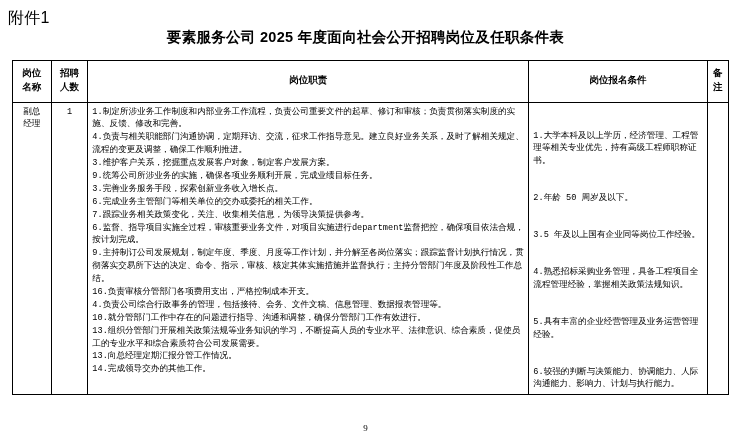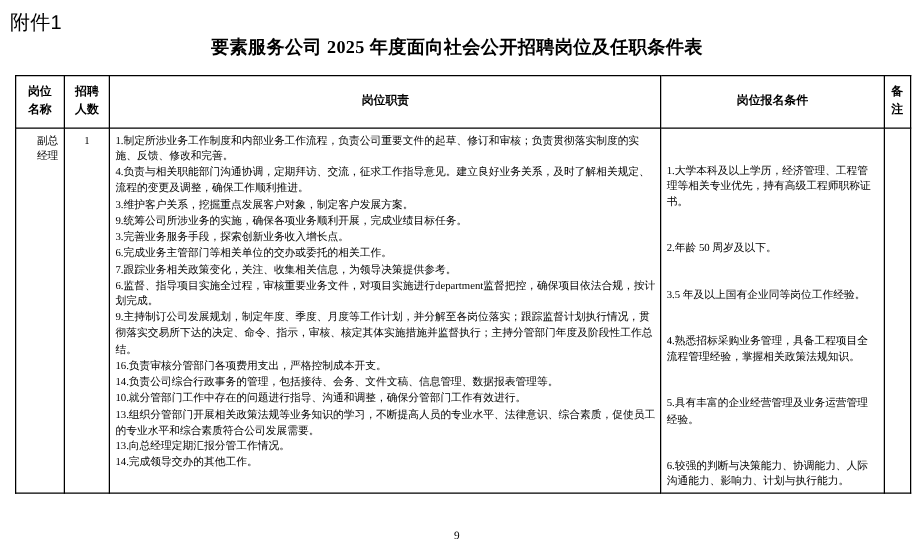--- a/index.html
+++ b/index.html
@@ -30,30 +30,31 @@
     letter-spacing: 0.2px;
   }
   .doc-title {
     position: absolute;
     left: 0;
     right: 0;
     top: 28px;
     text-align: center;
     font-size: 14.5px;
     font-weight: bold;
-    font-family: Liberation Serif, serif;
+    font-family: Liberation Sans, sans-serif;
     letter-spacing: 0.3px;
   }
   table.main {
     position: absolute;
     left: 12px;
     top: 60px;
     width: 717px;
     border-collapse: collapse;
     table-layout: fixed;
+    font-family: Liberation Mono, monospace;
   }
   table.main th, table.main td {
     border: 1px solid #000000;
     vertical-align: top;
     padding: 3px 4px;
     font-size: 8.6px;
     line-height: 1.5;
   }
   table.main th {
     text-align: center;
@@ -65,21 +66,21 @@
   .col-post { width: 38px; }
   .col-num { width: 36px; }
   .col-duty { width: 433px; }
   .col-cond { width: 175px; }
   .col-remark { width: 21px; }
 
   th.vertical-two {
     line-height: 1.25;
   }
   td.post-name {
-    text-align: right;
+    text-align: center;
     vertical-align: middle;
     font-size: 9.5px;
     line-height: 1.3;
   }
   td.num {
     text-align: center;
     vertical-align: middle;
     font-size: 9.5px;
   }
   td.remark {
@@ -153,21 +154,21 @@
           <div class="line">1.制定所涉业务工作制度和内部业务工作流程，负责公司重要文件的起草、修订和审核；负责贯彻落实制度的实施、反馈、修改和完善。</div>
           <div class="line">4.负责与相关职能部门沟通协调，定期拜访、交流，征求工作指导意见。建立良好业务关系，及时了解相关规定、流程的变更及调整，确保工作顺利推进。</div>
           <div class="line">3.维护客户关系，挖掘重点发展客户对象，制定客户发展方案。</div>
           <div class="line">9.统筹公司所涉业务的实施，确保各项业务顺利开展，完成业绩目标任务。</div>
           <div class="line">3.完善业务服务手段，探索创新业务收入增长点。</div>
           <div class="line">6.完成业务主管部门等相关单位的交办或委托的相关工作。</div>
           <div class="line">7.跟踪业务相关政策变化，关注、收集相关信息，为领导决策提供参考。</div>
           <div class="line">6.监督、指导项目实施全过程，审核重要业务文件，对项目实施进行department监督把控，确保项目依法合规，按计划完成。</div>
           <div class="line">9.主持制订公司发展规划，制定年度、季度、月度等工作计划，并分解至各岗位落实；跟踪监督计划执行情况，贯彻落实交易所下达的决定、命令、指示，审核、核定其体实施措施并监督执行；主持分管部门年度及阶段性工作总结。</div>
           <div class="line">16.负责审核分管部门各项费用支出，严格控制成本开支。</div>
-          <div class="line">14.负责公司综合行政事务的管理，包括接待、会务、文件文稿、信息管理、数据报表管理等。</div>
+          <div class="line">4.负责公司综合行政事务的管理，包括接待、会务、文件文稿、信息管理、数据报表管理等。</div>
           <div class="line">10.就分管部门工作中存在的问题进行指导、沟通和调整，确保分管部门工作有效进行。</div>
           <div class="line">13.组织分管部门开展相关政策法规等业务知识的学习，不断提高人员的专业水平、法律意识、综合素质，促使员工的专业水平和综合素质符合公司发展需要。</div>
           <div class="line">13.向总经理定期汇报分管工作情况。</div>
           <div class="line">14.完成领导交办的其他工作。</div>
         </td>
         <td class="cond-cell">
           <div class="line">1.大学本科及以上学历，经济管理、工程管理等相关专业优先，持有高级工程师职称证书。</div>
           <div class="line">2.年龄 50 周岁及以下。</div>
           <div class="line">3.5 年及以上国有企业同等岗位工作经验。</div>
           <div class="line">4.熟悉招标采购业务管理，具备工程项目全流程管理经验，掌握相关政策法规知识。</div>

